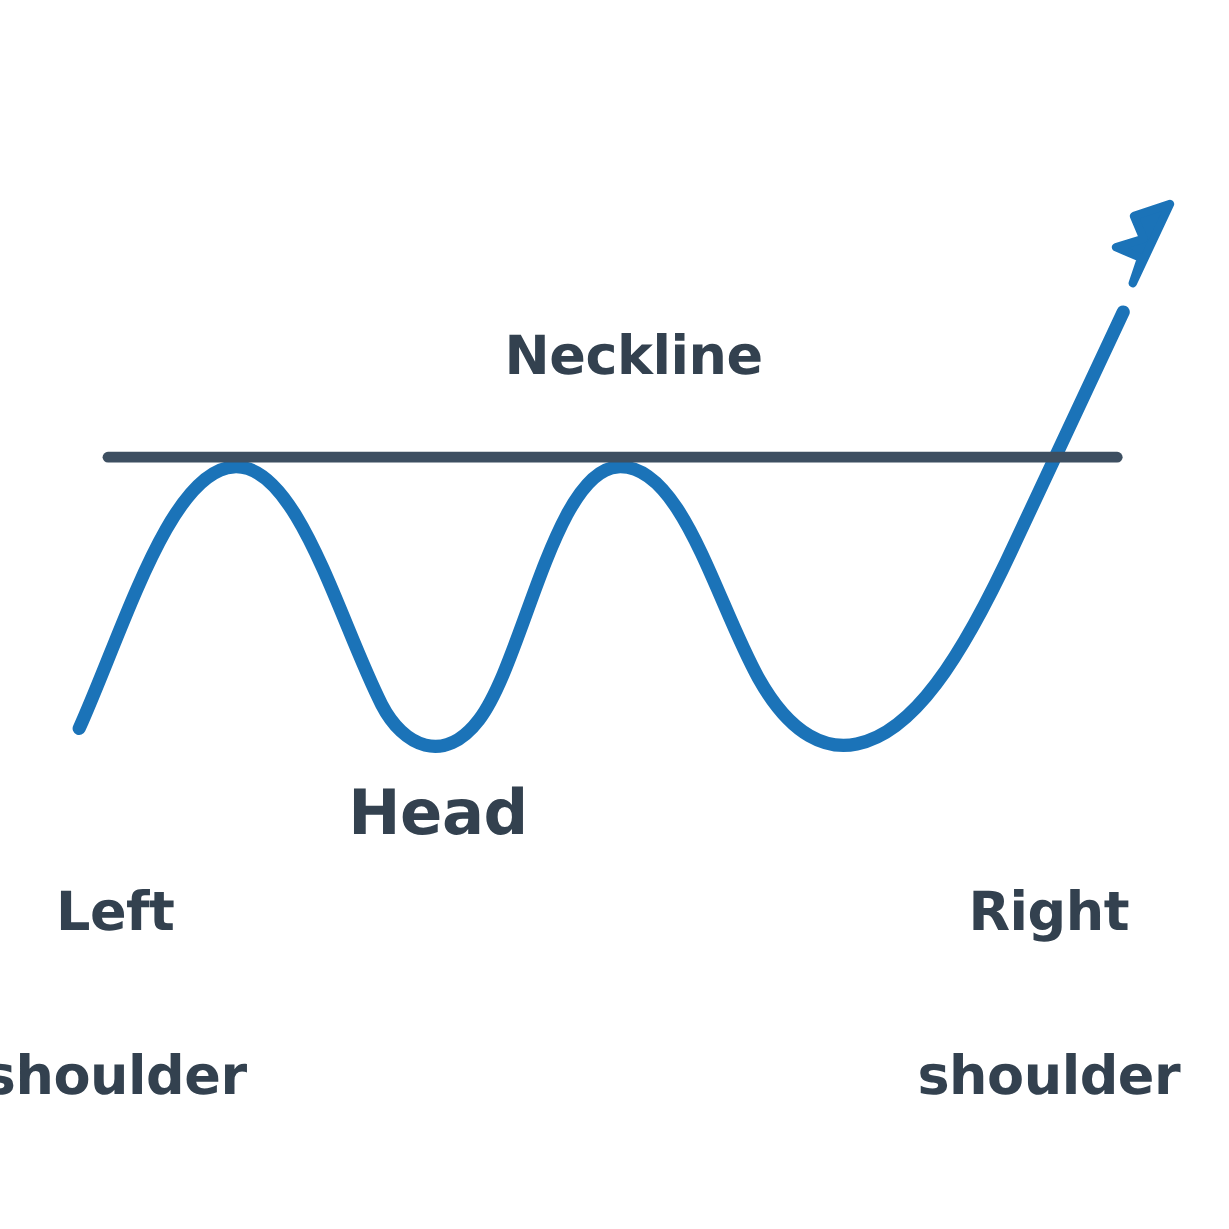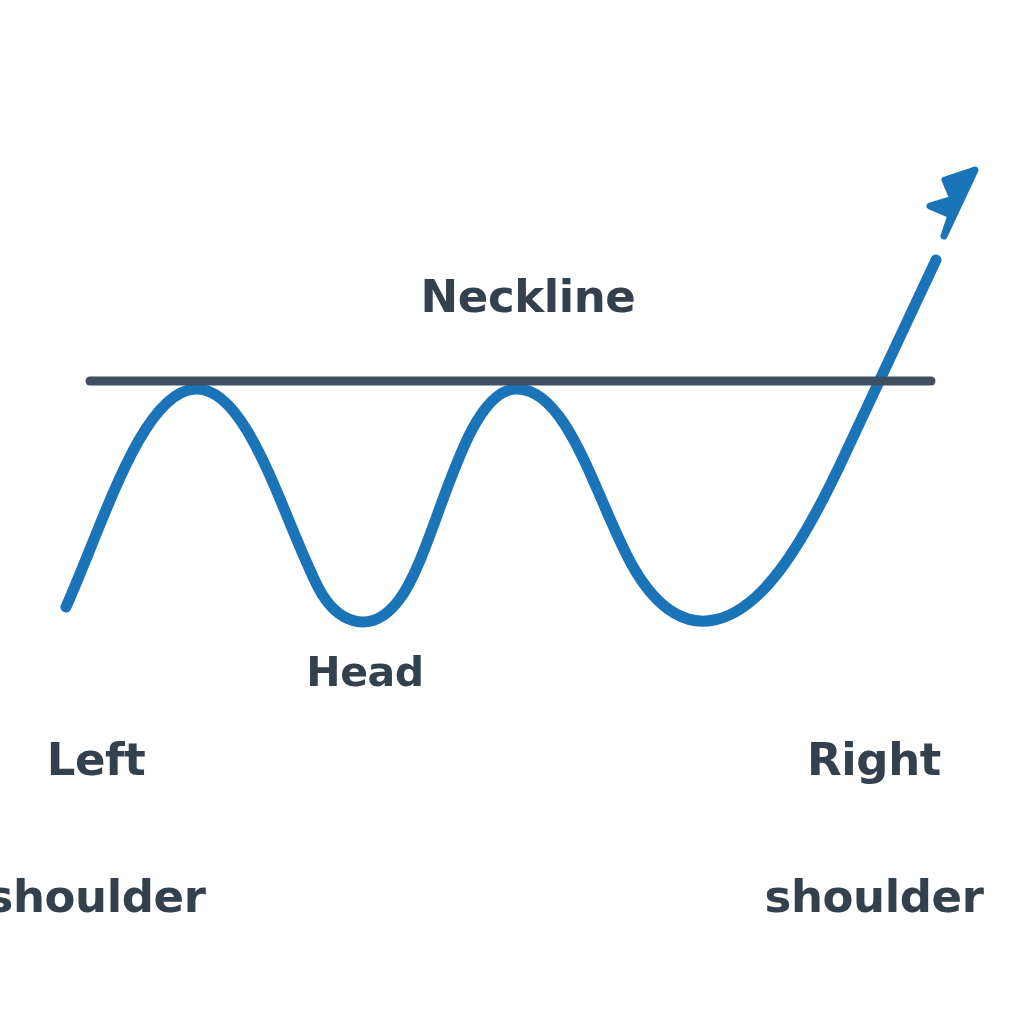--- a/index.html
+++ b/index.html
@@ -45,21 +45,21 @@
   #label-left-shoulder {
     left: -104px;
     top: 645px;
     width: 400px;
     font-size: 45px;
   }
   #label-head {
     left: 165px;
     top: 652px;
     width: 400px;
-    font-size: 41px;
+    font-size: 52px;
   }
   #label-right-shoulder {
     left: 674px;
     top: 645px;
     width: 400px;
     font-size: 45px;
   }
   .label-line { display: block; }
 </style>
 </head>

